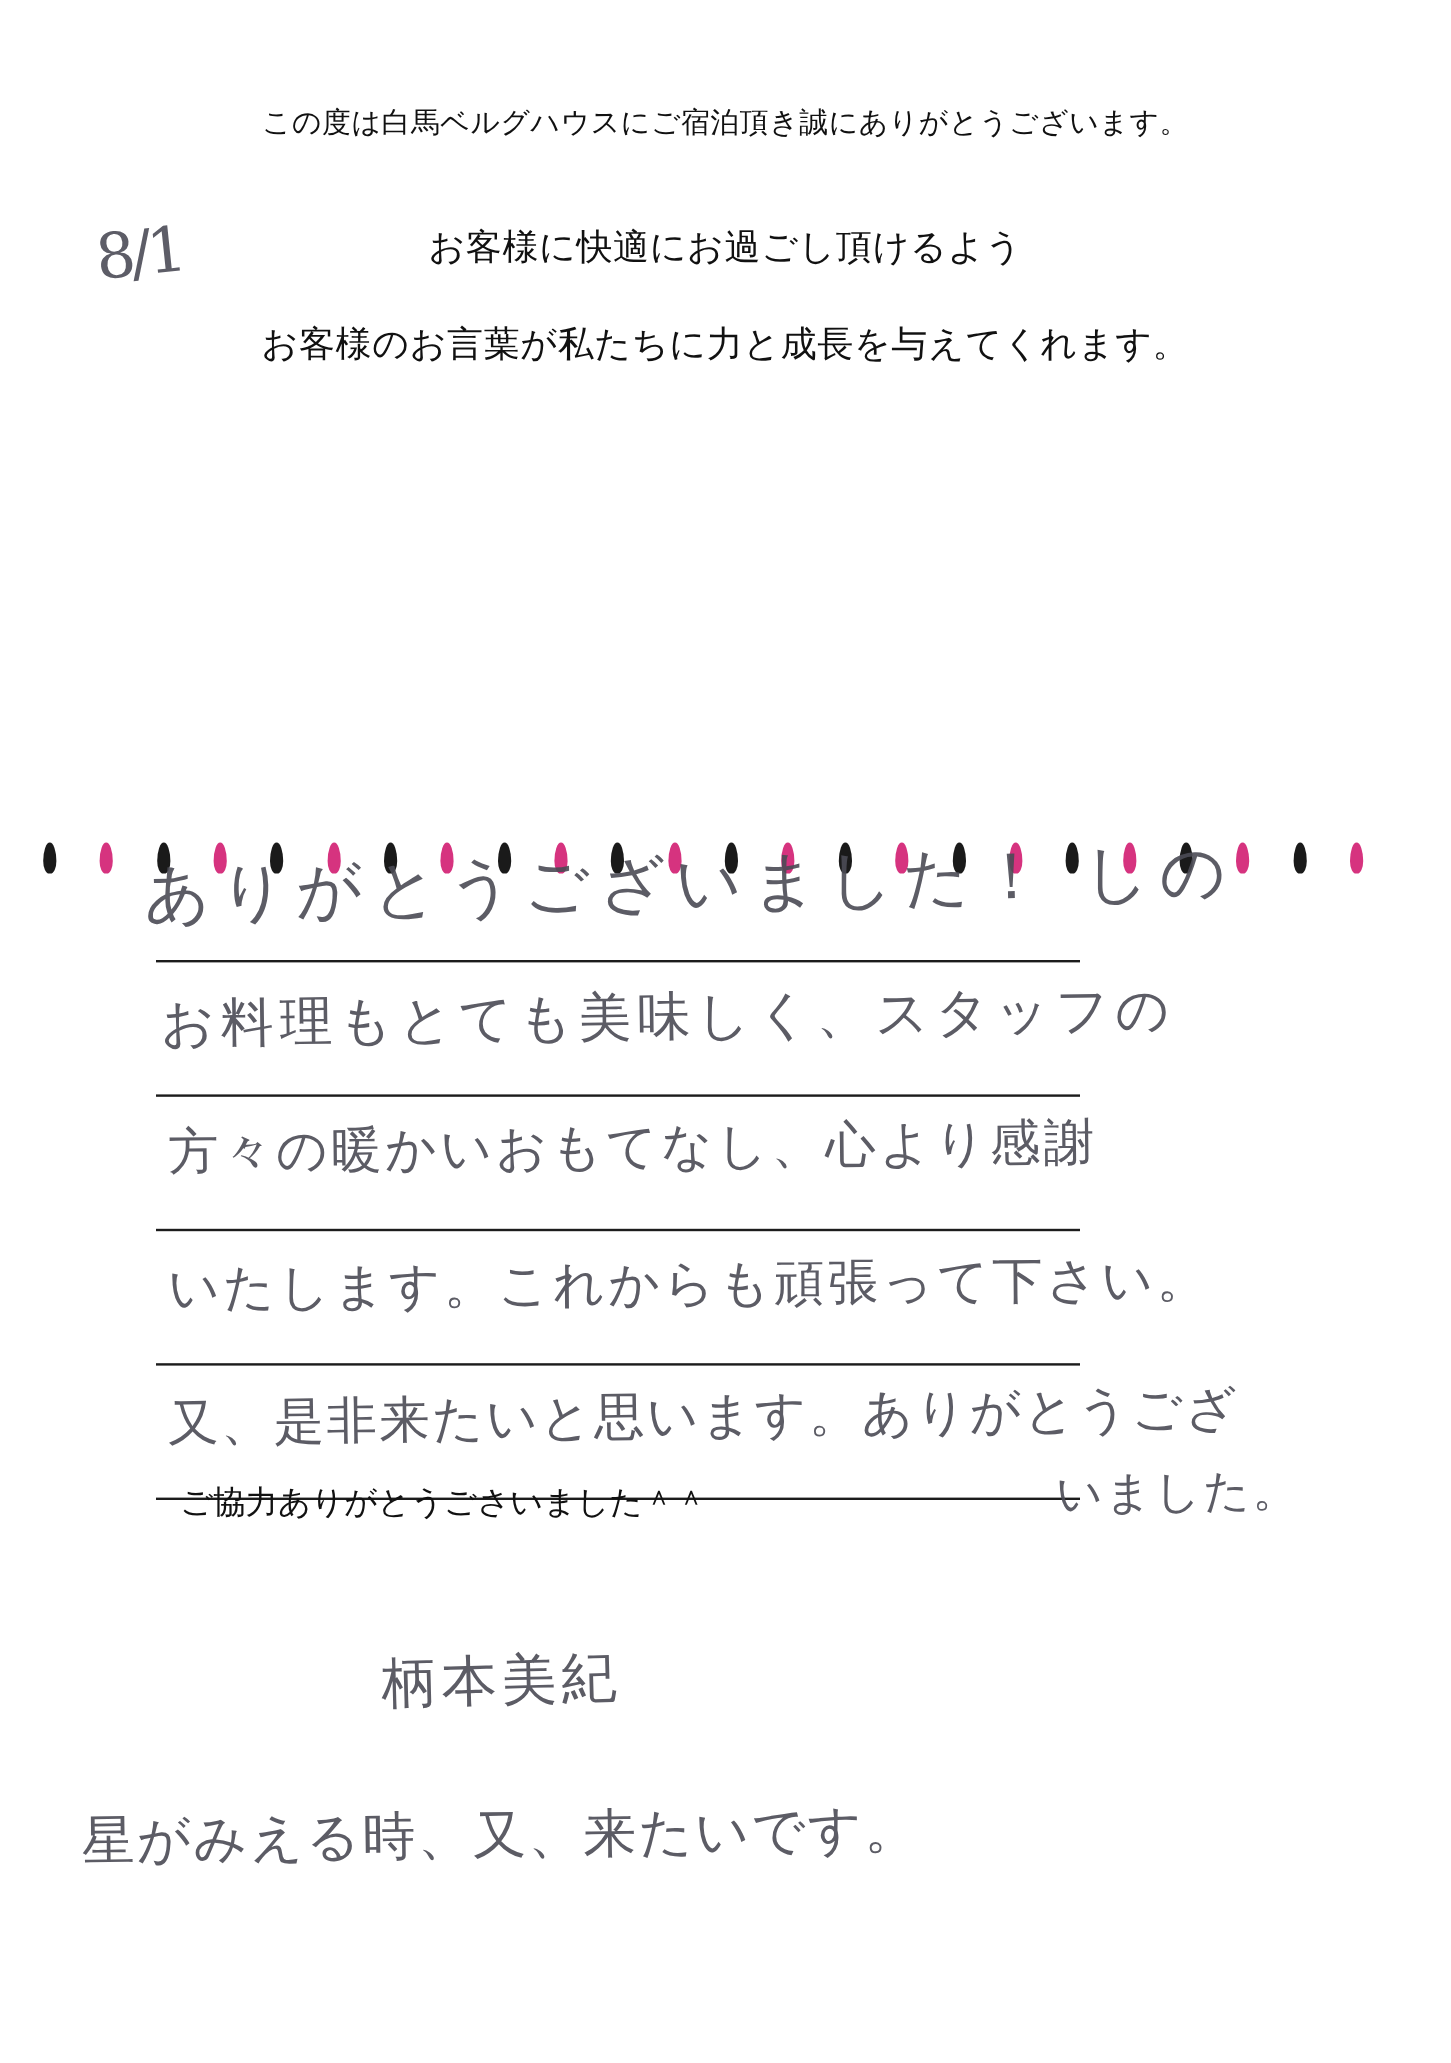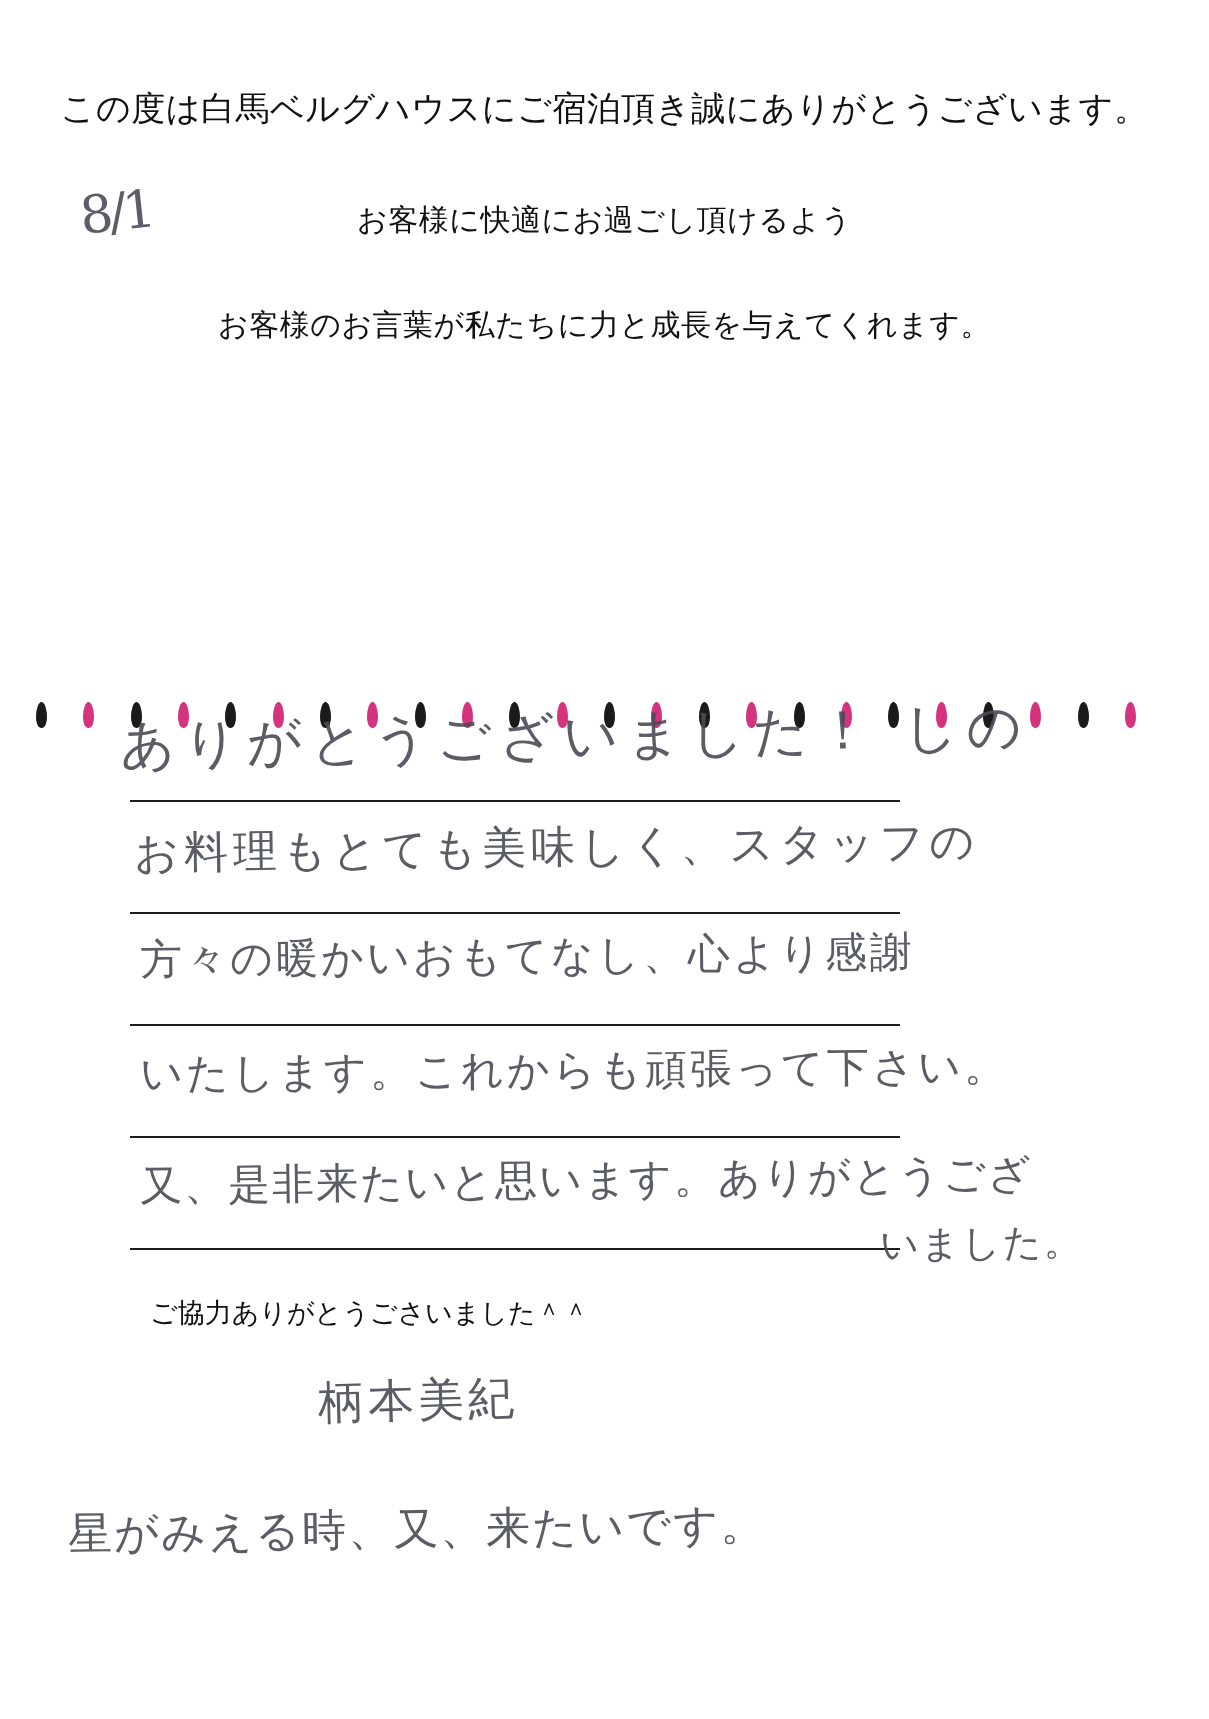--- a/index.html
+++ b/index.html
@@ -26,25 +26,25 @@
     width: 1209px;
   }
   .printed-line {
     text-align: center;
     color: #111111;
     font-size: 30px;
     letter-spacing: 0.5px;
     font-family: "DejaVu Sans", sans-serif;
     white-space: nowrap;
   }
-  .pl1 { margin-top: 86px; font-size: 34px; }
+  .pl1 { margin-top: 86px; font-size: 24px; }
   .pl2 { margin-top: 68px; font-size: 30px; }
   .pl3 { margin-top: 62px; font-size: 30px; }
   .pl4 { margin-top: 66px; font-size: 30px; }
-  .pl5 { margin-top: 64px; font-size: 30px; }
+  .pl5 { margin-top: 40px; font-size: 30px; }
 
   
   .hand-date {
     position: absolute;
     left: 80px;
     top: 182px;
     font-family: "DejaVu Serif", serif;
     font-size: 52px;
     color: #3a3a46;
     transform: rotate(-6deg);
@@ -97,21 +97,21 @@
   .hw4 { left: 140px; top: 1042px; font-size: 42px; letter-spacing: 3px;  transform: rotate(-0.5deg); }
   .hw5 { left: 140px; top: 1152px; font-size: 42px; letter-spacing: 2px;  transform: rotate(-0.8deg); }
   .hw6 { left: 880px; top: 1218px; font-size: 38px; letter-spacing: 2px;  transform: rotate(-1deg); }
   .hw-name { left: 318px; top: 1370px; font-size: 46px; letter-spacing: 4px; transform: rotate(-1.5deg); }
   .hw-last { left: 68px;  top: 1500px; font-size: 44px; letter-spacing: 2px; transform: rotate(-0.8deg); }
 
   
   .closing {
     position: absolute;
     left: 150px;
-    top: 1288px;
+    top: 1228px;
     font-family: "DejaVu Sans", sans-serif;
     font-size: 27px;
     color: #111111;
     line-height: 50px;
   }
 
   
   .name-row {
     position: absolute;
     left: 150px;

